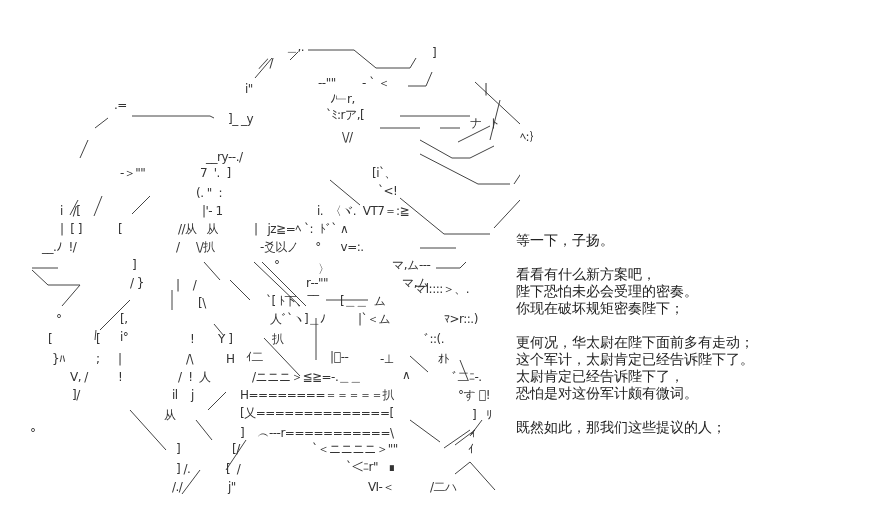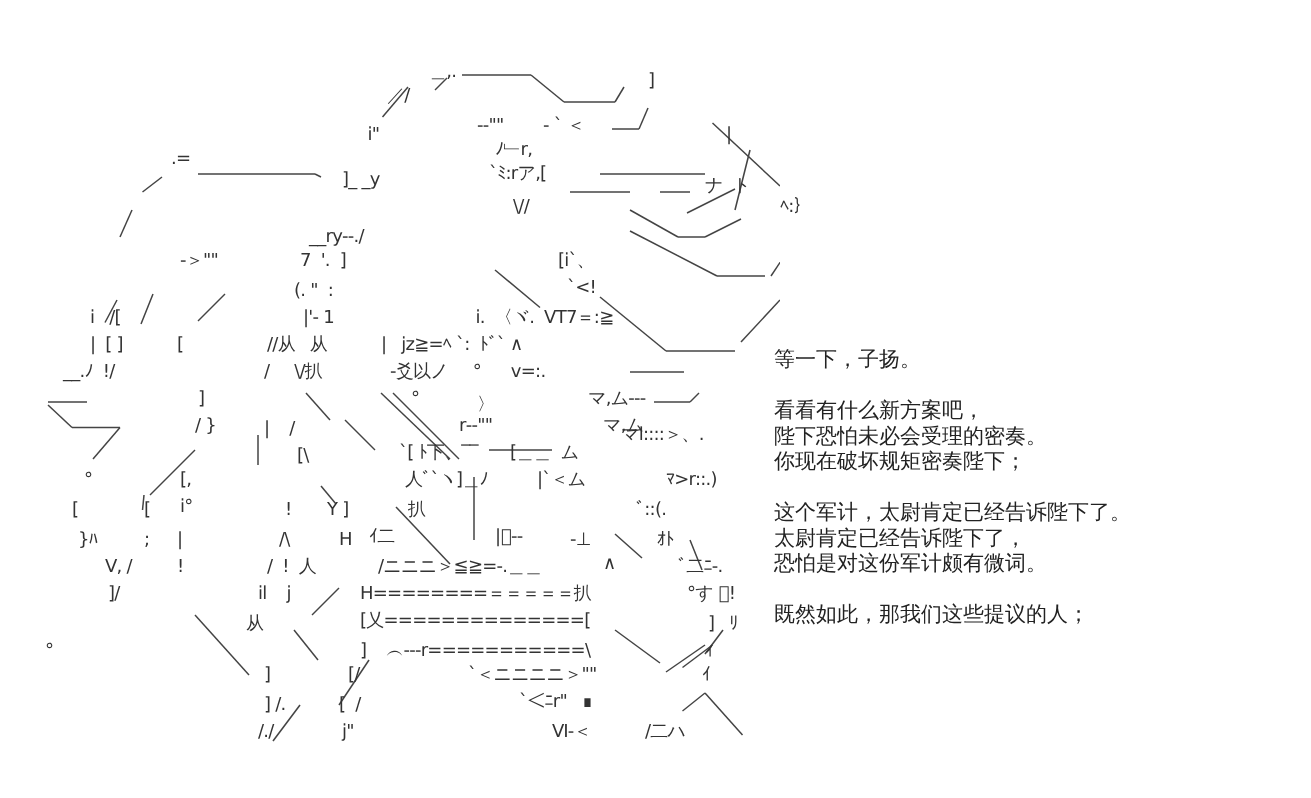--- a/index.html
+++ b/index.html
@@ -188,20 +188,21 @@
 <div id="dialogue">
   <div class="para">
     <span class="line">等一下，子扬。</span>
   </div>
   <div class="para">
     <span class="line">看看有什么新方案吧，</span>
     <span class="line">陛下恐怕未必会受理的密奏。</span>
     <span class="line">你现在破坏规矩密奏陛下；</span>
   </div>
   <div class="para">
+    <span class="line">更何况，华太尉在陛下面前多有走动；</span>
     <span class="line">这个军计，太尉肯定已经告诉陛下了。</span>
     <span class="line">太尉肯定已经告诉陛下了，</span>
     <span class="line">恐怕是对这份军计颇有微词。</span>
   </div>
   <div class="para">
     <span class="line">既然如此，那我们这些提议的人；</span>
   </div>
 </div>
 
 </body></html>

